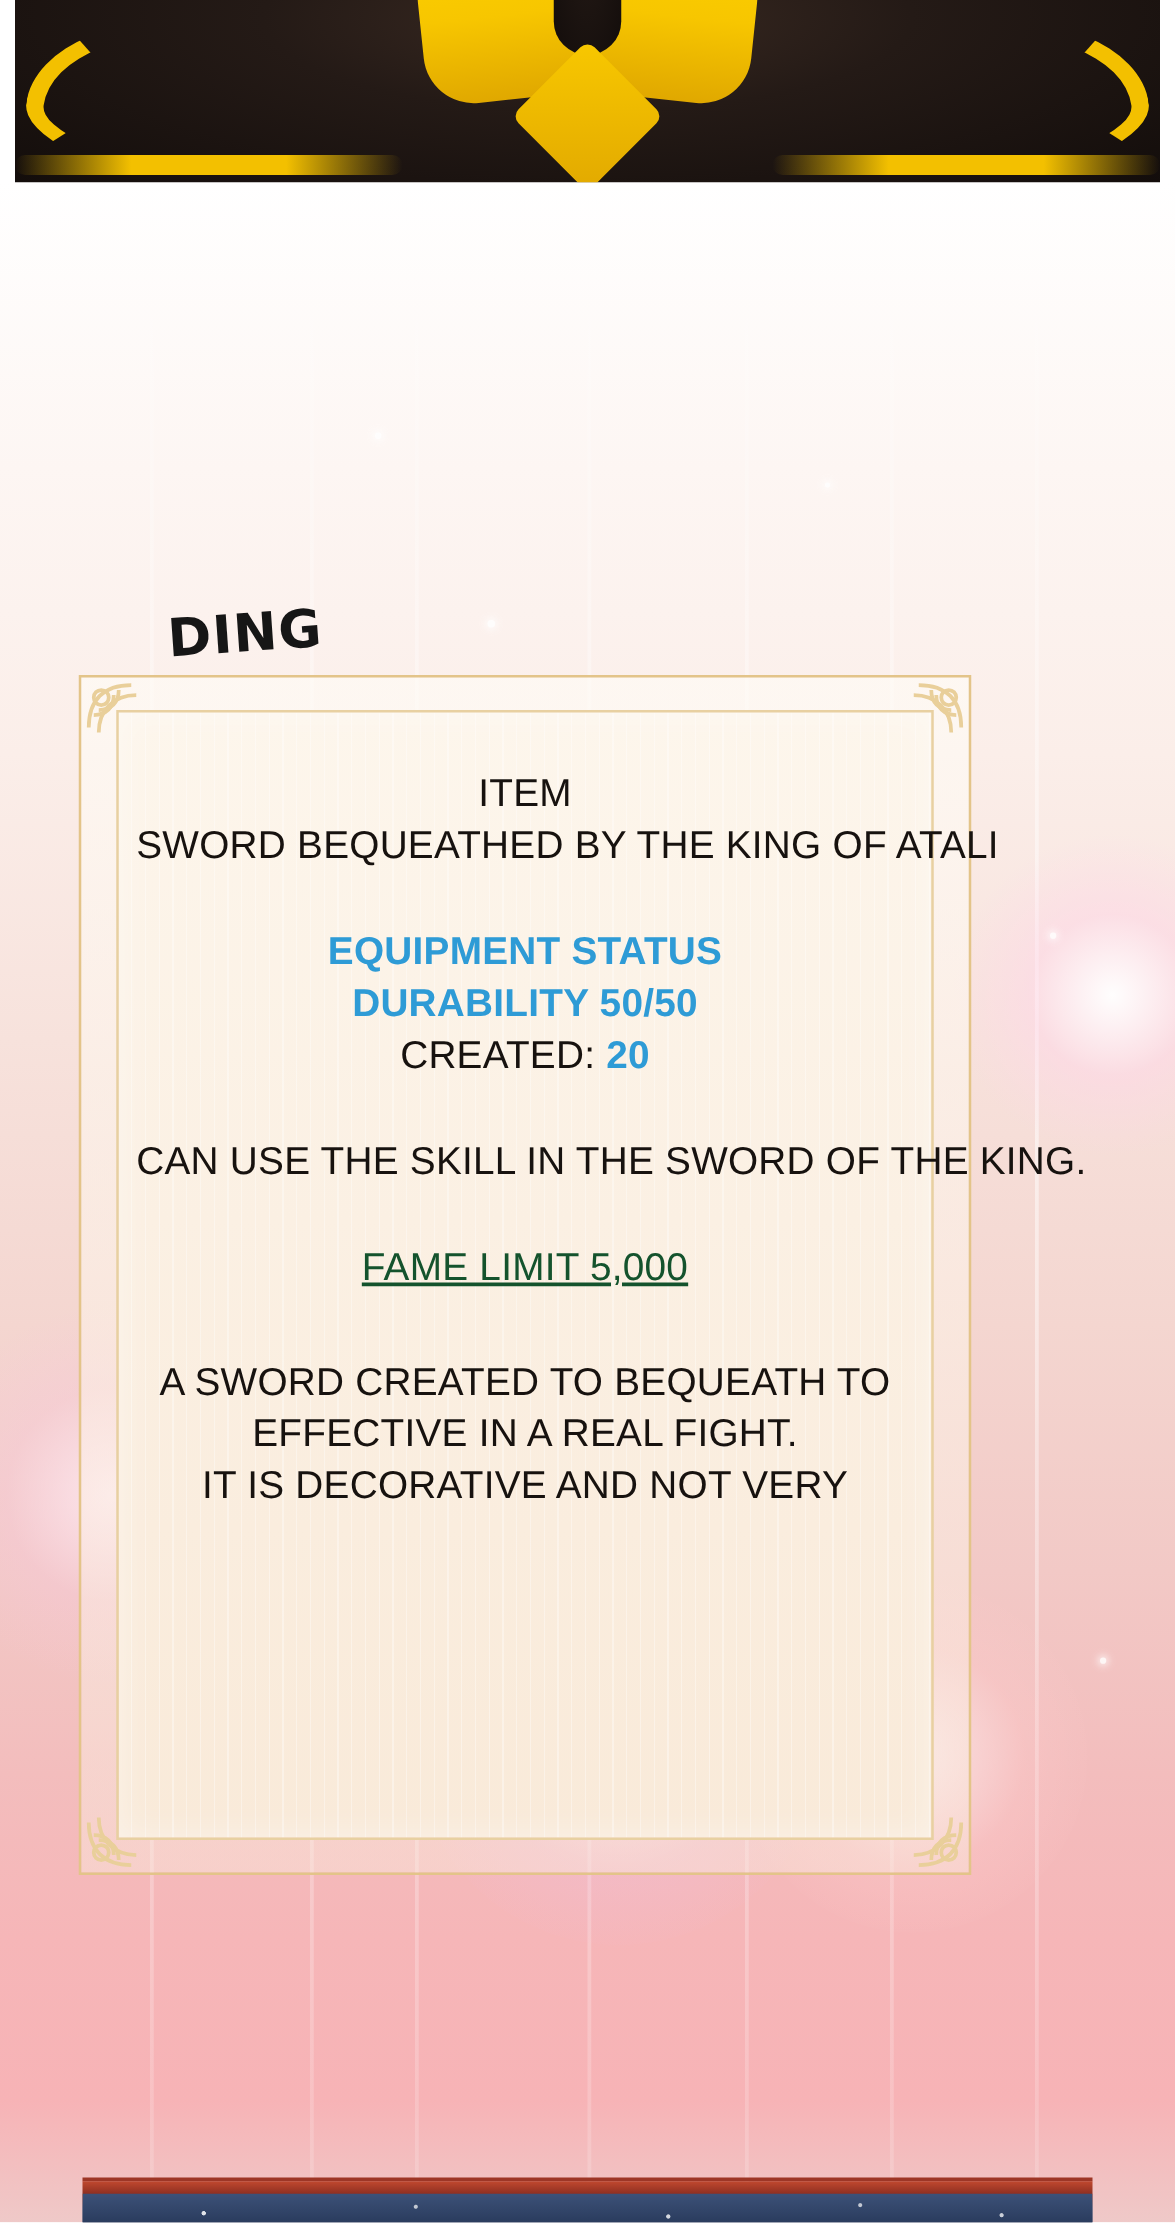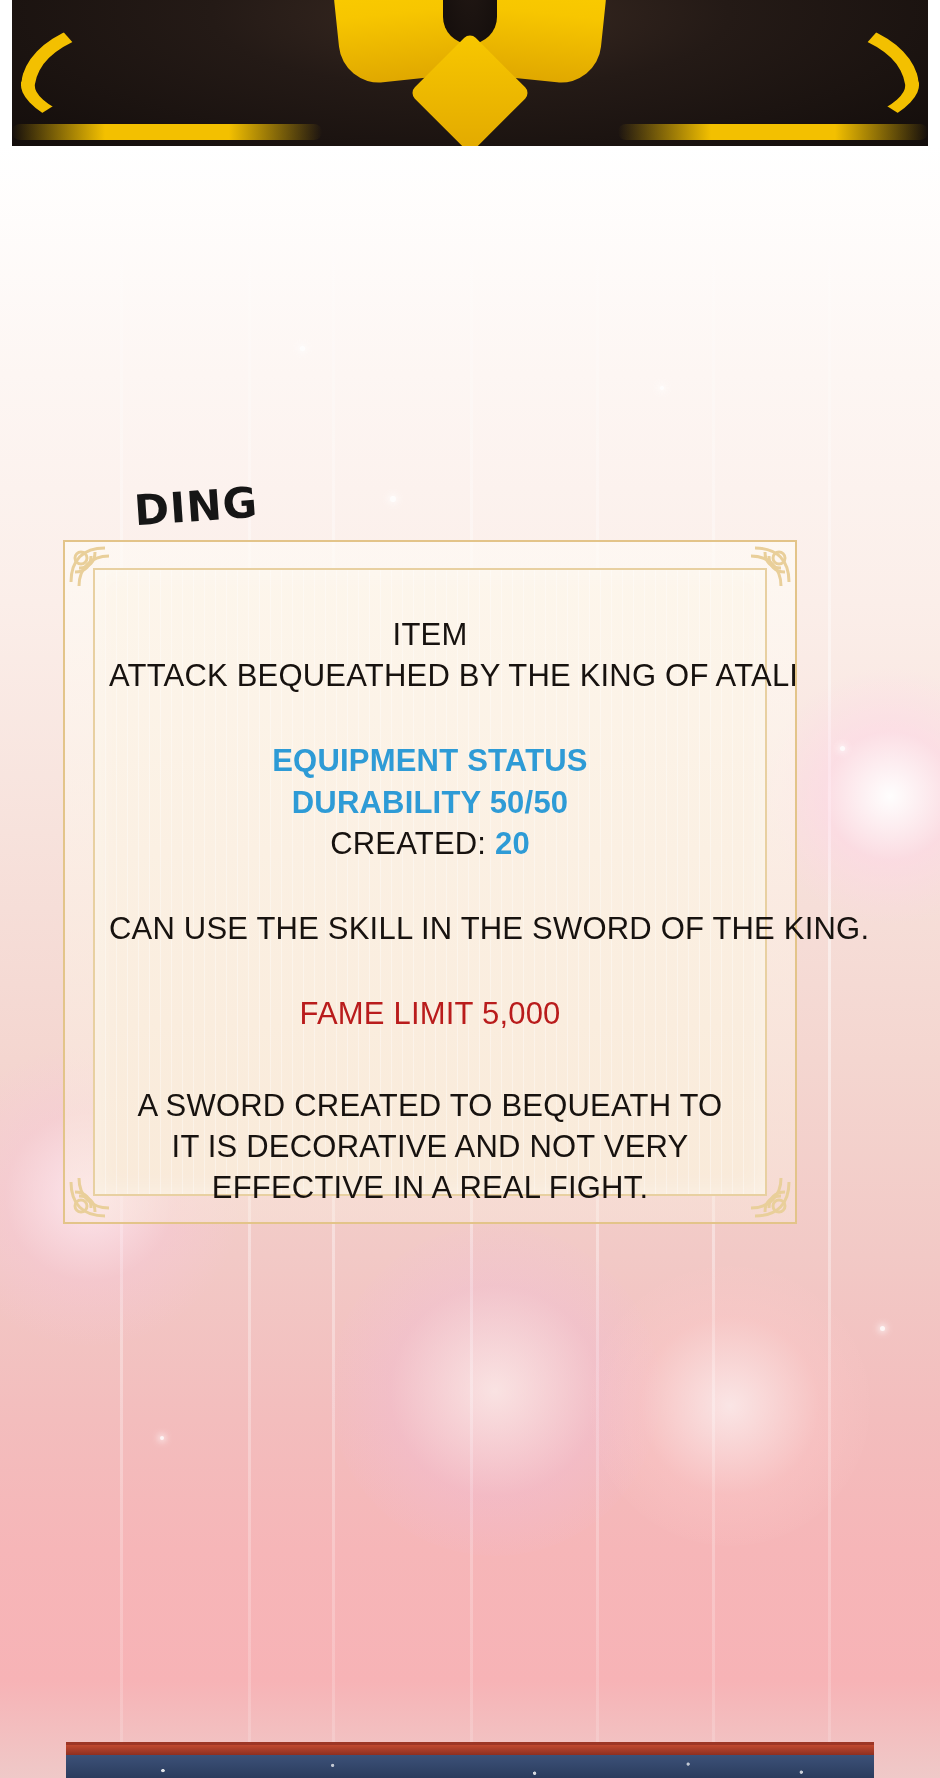--- a/index.html
+++ b/index.html
@@ -132,22 +132,21 @@
     color: #161616;
     transform: rotate(-4deg);
   }
 
   
   .status-window {
     position: absolute;
     left: 63px;
     top: 540px;
     width: 714px;
-    height: 684px;
-    padding-left: 20px;
+    height: 960px;
   }
   .sw-outer {
     position: absolute;
     inset: 0;
     border: 2px solid #e3c489;
     background: linear-gradient(180deg, rgba(255,252,246,0.62) 0%, rgba(253,244,232,0.55) 55%, rgba(250,235,222,0.45) 100%);
   }
   .sw-inner {
     position: absolute;
     left: 30px;
@@ -181,21 +180,21 @@
     font-family: "Liberation Sans", sans-serif;
     color: #17120f;
   }
   .line {
     font-size: 31px;
     line-height: 1.33;
     letter-spacing: 0.2px;
     white-space: nowrap;
   }
   .blue { color: #2e9bd6; font-weight: bold; }
-  .red  { color: #b91c1c; }
+  .red  { color: #14532d; text-decoration: underline; }
   .gap-md { height: 44px; }
   .gap-lg { height: 50px; }
 
   
   .bottom-panel {
     position: absolute;
     left: 66px;
     top: 1742px;
     width: 808px;
     height: 36px;
@@ -297,41 +296,41 @@
         <path d="M6 40 C6 18 18 6 40 6"></path>
         <path d="M14 44 C14 26 26 14 44 14"></path>
         <circle cx="16" cy="16" r="6"></circle>
         <path d="M10 30 C20 30 26 24 26 14"></path>
         <path d="M30 10 C30 20 24 26 14 26"></path>
       </svg>
     </div>
 
     <div class="sw-content">
       <div class="line">ITEM</div>
-      <div class="line">ATTACK BEQUEATHED BY THE KING OF ATALI</div>
+      <div class="line">SWORD BEQUEATHED BY THE KING OF ATALI</div>
 
       <div class="gap-md"></div>
 
       <div class="line blue">EQUIPMENT STATUS</div>
       <div class="line blue">DURABILITY 50/50</div>
       <div class="line"><span>CREATED: </span><span class="blue">20</span></div>
 
       <div class="gap-md"></div>
 
       <div class="line">CAN USE THE SKILL IN THE SWORD OF THE KING.</div>
 
       <div class="gap-md"></div>
 
       <div class="line red">FAME LIMIT 5,000</div>
 
       <div class="gap-lg"></div>
 
       <div class="line">A SWORD CREATED TO BEQUEATH TO</div>
+      <div class="line">EFFECTIVE IN A REAL FIGHT.</div>
       <div class="line">IT IS DECORATIVE AND NOT VERY</div>
-      <div class="line">EFFECTIVE IN A REAL FIGHT.</div>
     </div>
   </div>
 
   <div class="bottom-panel">
     <div class="starfield"></div>
   </div>
 
 </div>
 
 </body></html>

